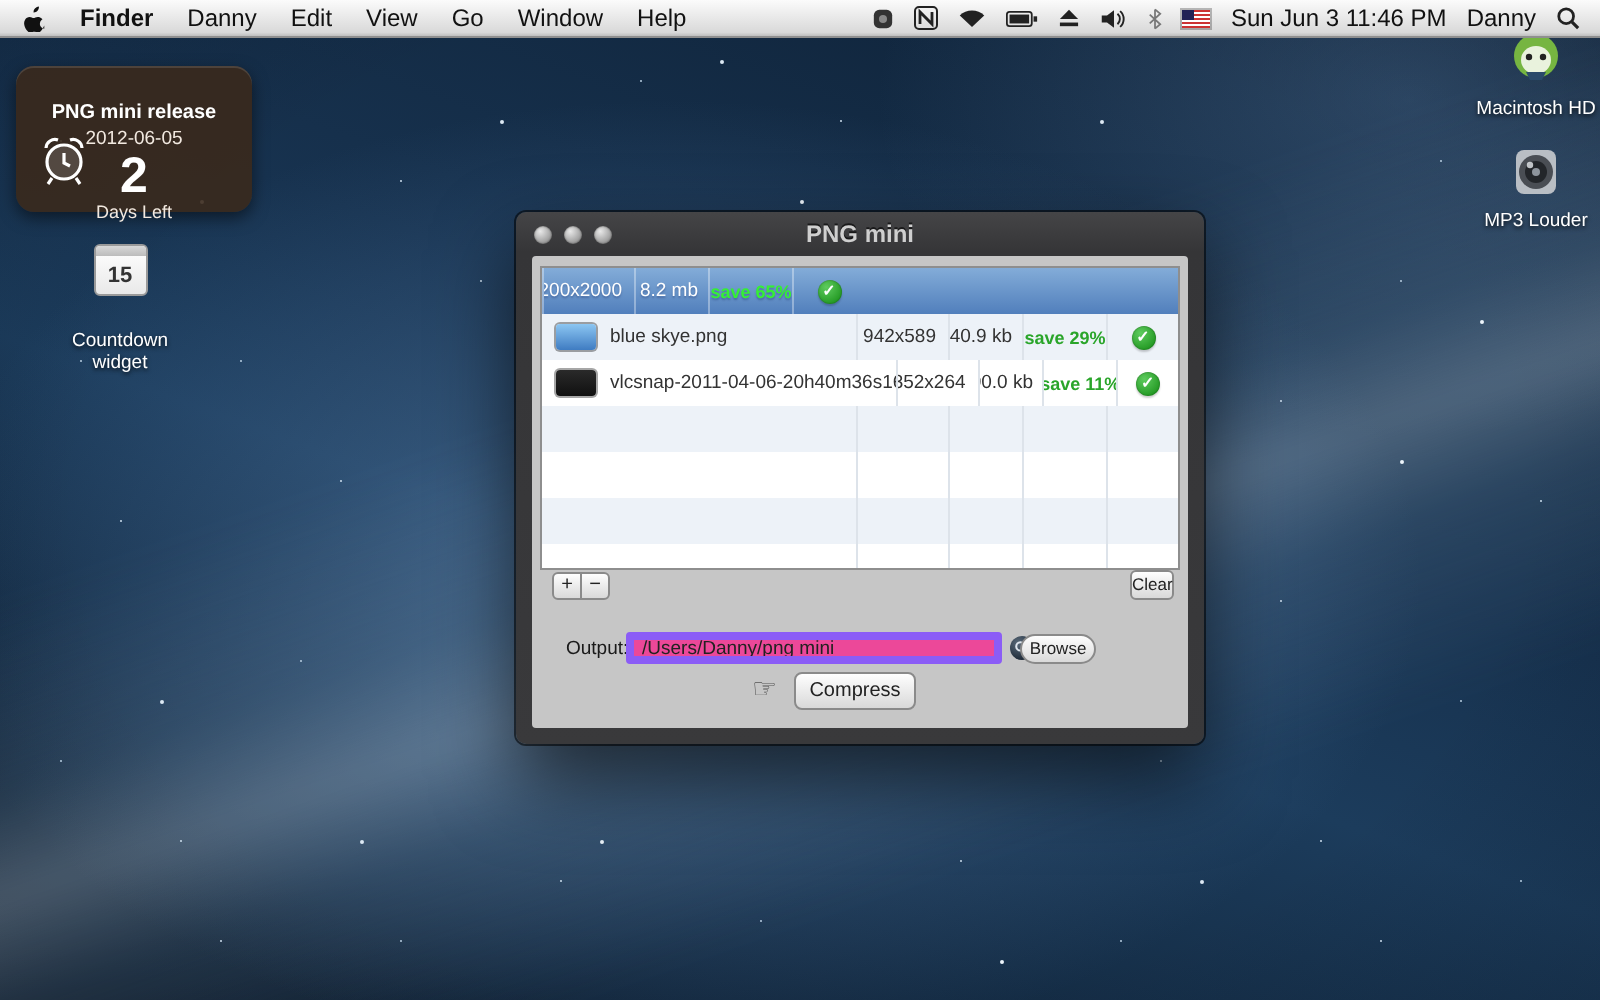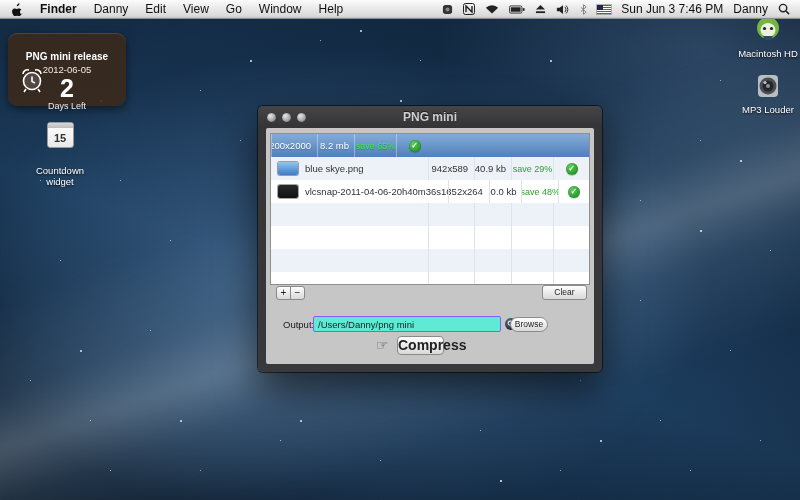--- a/index.html
+++ b/index.html
@@ -94,21 +94,21 @@
     background:#fff; border:1px solid #8e8e8e; overflow:hidden; }
   .trow { display:flex; height:23px; align-items:stretch; font-size:9.5px; color:#333; }
   .trow.alt { background:#edf2f8; }
   .trow.selected { background:linear-gradient(180deg,#83acd8,#517fbc); color:#fff;
     text-shadow:0 1px 1px rgba(0,0,60,.25); }
   .cell { display:flex; align-items:center; overflow:hidden; white-space:nowrap; }
   .c-name { flex:1 1 auto; padding-left:7px; gap:7px; }
   .c-dims { width:46px; justify-content:flex-end; padding-right:6px; border-left:1px solid #dde3ea; }
   .c-size { width:37px; justify-content:flex-end; padding-right:5px; border-left:1px solid #dde3ea; }
   .c-save { width:42px; justify-content:center; border-left:1px solid #dde3ea;
-    color:#2aa52a; font-weight:normal; font-size:9px; }
+    color:#2aa52a; font-weight:bold; font-size:9px; }
   .c-check { width:36px; justify-content:center; border-left:1px solid #dde3ea; }
   .trow.selected .c-dims, .trow.selected .c-size, .trow.selected .c-save, .trow.selected .c-check
     { border-left-color:rgba(255,255,255,.35); }
   .trow.selected .c-save { color:#35ef35; }
   .thumb { width:20px; height:13px; border-radius:2px; box-shadow:0 0 0 1px rgba(0,0,0,.35); flex:none; }
   .th-galaxy { background:linear-gradient(115deg,#141a3e 10%,#4a3c80 40%,#b9b0da 52%,#3a3570 65%,#10142e); }
   .th-sky { background:linear-gradient(180deg,#8cc6f2,#3f7cc2); }
   .th-vlc { background:linear-gradient(180deg,#2a2a2a,#101010); }
   .badge { width:12px; height:12px; border-radius:50%;
     background:radial-gradient(circle at 35% 30%,#5ecb5e,#249a24 75%);
@@ -116,40 +116,40 @@
     color:#fff; font-size:8px; font-weight:bold; line-height:12px; text-align:center;
     text-shadow:none; }
 
   
   .btn { background:linear-gradient(180deg,#fefefe,#d9d9d9); border:1px solid #8a8a8a;
     color:#222; text-align:center; cursor:default; }
   .btn-add { position:absolute; left:10px; top:158px; width:15px; height:14px;
     border-radius:3px 0 0 3px; font-size:10px; line-height:12px; }
   .btn-remove { position:absolute; left:24px; top:158px; width:15px; height:14px;
     border-radius:0 3px 3px 0; font-size:10px; line-height:11px; }
-  .btn-clear { position:absolute; right:7px; top:157px; width:45px; height:15px;
+  .btn-clear { position:absolute; right:7px; top:157px; width:22px; height:15px;
     border-radius:3px; font-size:8.5px; line-height:13px; }
 
   
   .out-label { position:absolute; left:17px; top:191px; font-size:9.5px; color:#1a1a1a; }
   .out-field { position:absolute; left:47px; top:188px; width:188px; height:16px;
-    background:#5eead4; border:1px solid #8b5cf6; border-radius:2px;
+    background:#ec4899; border:4px solid #8b5cf6; border-radius:2px;
     font-size:9.5px; color:#222; line-height:14px; padding-left:4px;
     font-family:"Liberation Sans", sans-serif; }
   .out-search { position:absolute; left:239px; top:190px; width:12px; height:12px; border-radius:50%;
     background:radial-gradient(circle at 35% 30%,#5a6a7a,#1e2a38 75%);
     display:flex; align-items:center; justify-content:center; }
   .btn-browse { position:absolute; left:244px; top:189px; width:38px; height:15px;
     border-radius:8px; font-size:8.5px; line-height:13px; }
 
   
   .hand { position:absolute; left:110px; top:209px; font-size:14px; color:#555;
     font-family:"DejaVu Sans", sans-serif; }
-  .btn-compress { position:absolute; left:131px; top:208px; width:47px; height:19px;
-    border-radius:4px; font-size:14px; font-weight:bold; line-height:17px; }
+  .btn-compress { position:absolute; left:131px; top:208px; width:61px; height:19px;
+    border-radius:4px; font-size:10px; font-weight:normal; line-height:17px; }
 </style>
 </head>
 <body>
 
 <div class="desktop">
   <div class="mw-band"></div>
   <div class="stars1"></div>
   <div class="stars2"></div>
 </div>
 
@@ -204,21 +204,21 @@
           <path d="M1 4 H4 L8 1 V11 L4 8 H1 Z" fill="#222"></path>
           <path d="M10 3 A 4 4 0 0 1 10 9 M11.5 1.5 A 6 6 0 0 1 11.5 10.5" fill="none" stroke="#222" stroke-width="1.1"></path>
         </svg>
     </span>
     <span class="mb-icon">
       <svg width="7" height="11" viewBox="0 0 8 12">
           <path d="M4 0.5 V11.5 M4 0.5 L7 3 L1 8.5 M4 11.5 L7 9 L1 3.5" fill="none" stroke="#777" stroke-width="1"></path>
         </svg>
     </span>
     <span class="flag"></span>
-    <span>Sun Jun 3  7:46 PM</span>
+    <span>Sun Jun 3  11:46 PM</span>
     <span>Danny</span>
     <span class="mb-icon">
       <svg width="12" height="12" viewBox="0 0 13 13">
           <circle cx="5.5" cy="5.5" r="4" fill="none" stroke="#222" stroke-width="1.5"></circle>
           <line x1="8.6" y1="8.6" x2="12" y2="12" stroke="#222" stroke-width="1.7"></line>
         </svg>
     </span>
   </div>
 </div>
 
@@ -308,21 +308,21 @@
           </div>
       </div>
 
       <div class="trow">
         <div class="cell c-name">
             <span class="thumb th-vlc"></span>
             <span>vlcsnap-2011-04-06-20h40m36s165.png</span>
           </div>
         <div class="cell c-dims">352x264</div>
         <div class="cell c-size">100.0 kb</div>
-        <div class="cell c-save">save 48%</div>
+        <div class="cell c-save">save 11%</div>
         <div class="cell c-check">
             <span class="badge">✓</span>
           </div>
       </div>
 
       <div class="trow alt">
         <div class="cell c-name"></div>
           <div class="cell c-dims"></div>
           <div class="cell c-size"></div>
           <div class="cell c-save"></div>

